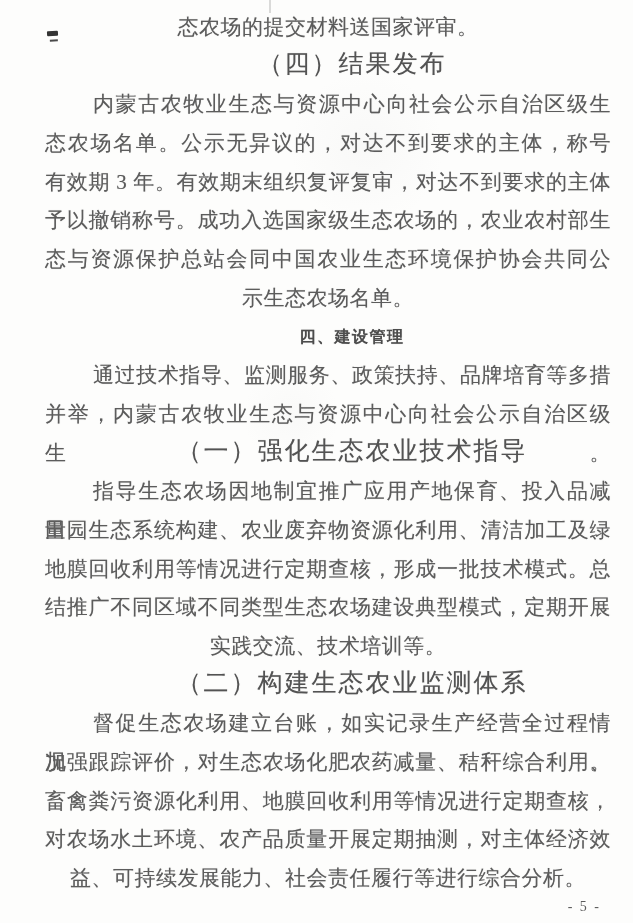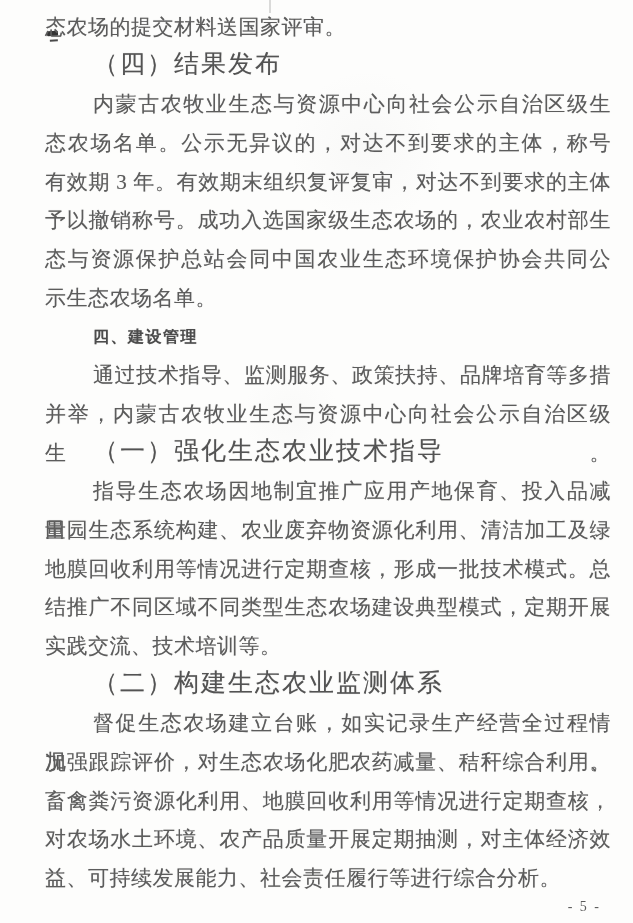--- a/index.html
+++ b/index.html
@@ -23,21 +23,21 @@
     top: 8px;
     left: 45px;
     width: 566px;
   }
   .line {
     height: 38.7px;
     line-height: 38.7px;
     font-size: 21px;
     color: #5c5c5c;
     letter-spacing: 0.5px;
-    text-align: left;
+    text-align: center;
     text-shadow: 0 0 0.7px rgba(120,120,120,0.55);
   }
   .line.indent { text-indent: 48px; }
   .line.justify {
     text-align: justify;
     text-align-last: justify;
   }
   .line.heading {
     font-family: "Liberation Sans", "DejaVu Sans", sans-serif;
     font-weight: bold;

